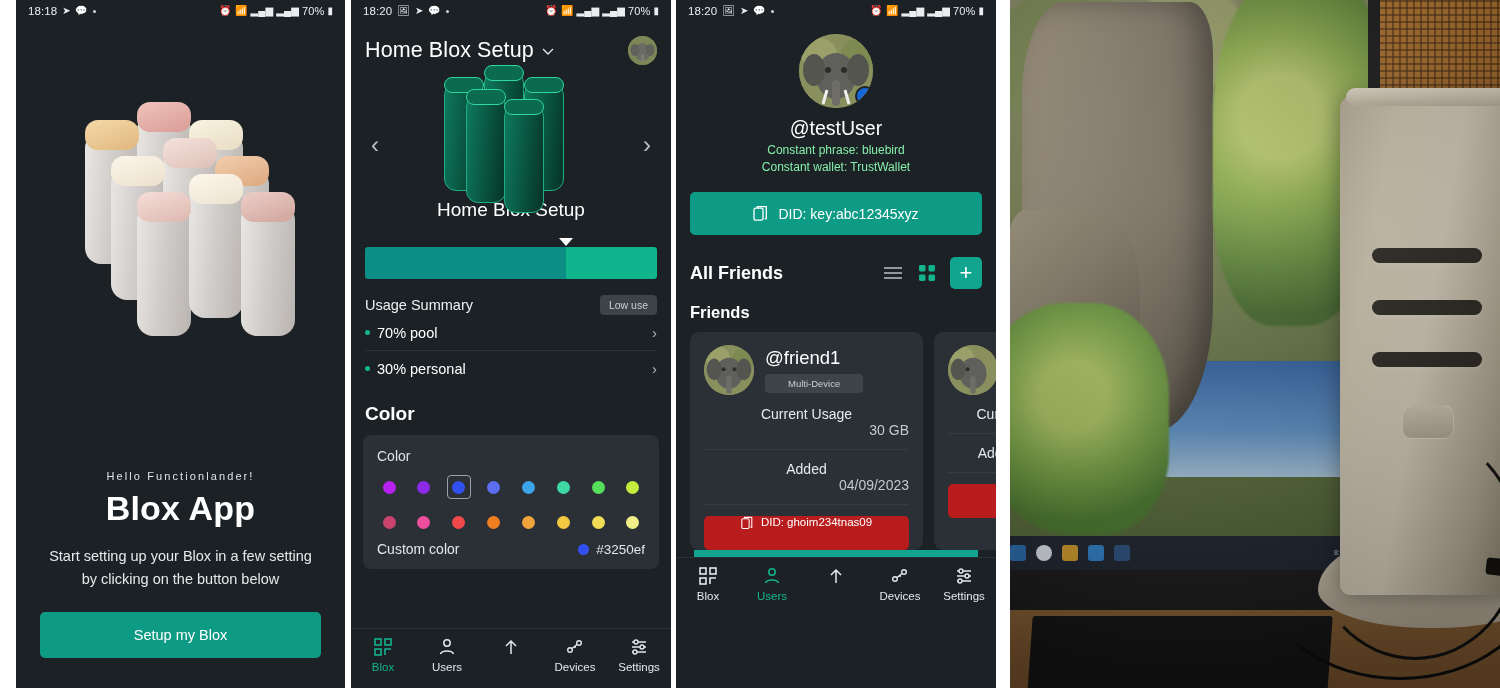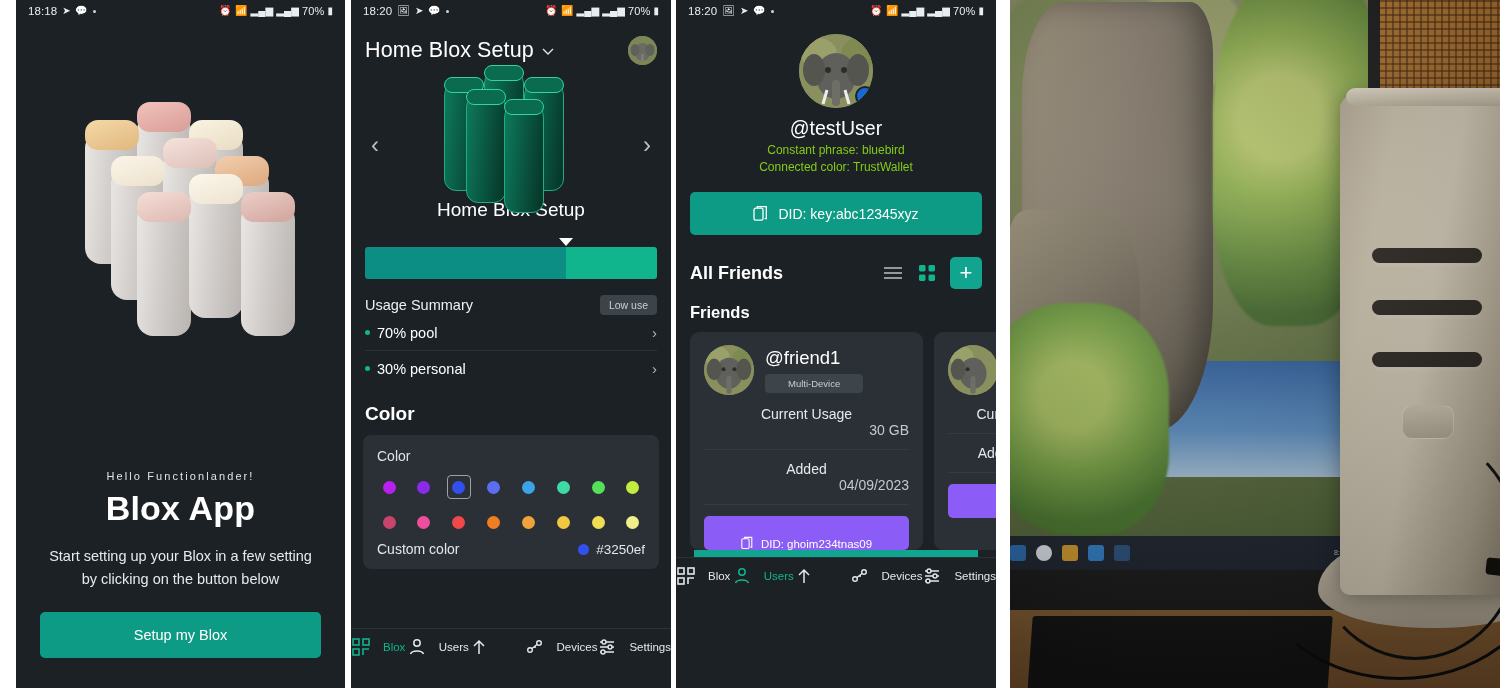--- a/index.html
+++ b/index.html
@@ -86,49 +86,49 @@
   .custom-val{ margin-left:auto; display:flex; align-items:center; gap:7px; font-size:13.5px; color:#e2e7ea;}
   .custom-sw{ width:11px;height:11px;border-radius:50%; background:#3250ef;}
 
   
   .p3 .body{ height:666px; background:#1b2125; display:flex; flex-direction:column; }
   .prof{ display:flex; flex-direction:column; align-items:center; padding-top:12px;}
   .prof-av{ width:74px;height:74px;border-radius:50%;overflow:hidden; position:relative; background:#6c7b52;}
   .edit-badge{ position:absolute; right:-2px; bottom:2px; width:20px;height:20px;border-radius:50%;
                background:#1668d6; border:2px solid #1b2125; display:flex;align-items:center;justify-content:center;}
   .prof-name{ font-size:19.5px; margin-top:9px;}
-  .prof-line{ font-size:12px; color:#84cc16; margin-top:3px;}
+  .prof-line{ font-size:12px; color:#86efac; margin-top:3px;}
   .did-btn{ margin:18px 14px 0 14px; height:43px; border-radius:5px; background:#0d9b85;
             display:flex; align-items:center; justify-content:center; gap:9px;
             color:#fff; font-size:14px; border:none; font-family:inherit; cursor:pointer;}
   .fr-head{ display:flex; align-items:center; margin:22px 14px 0 14px;}
   .fr-title{ font-size:18px; font-weight:700;}
   .fr-acts{ margin-left:auto; display:flex; align-items:center; gap:13px;}
   .plus-btn{ width:32px;height:32px;border-radius:5px;background:#11a58f;display:flex;
              align-items:center;justify-content:center; color:#fff; font-size:22px; line-height:1;}
   .fr-sub{ margin:14px 0 0 14px; font-size:16.5px; font-weight:700;}
   .fr-scroll{ display:flex; gap:11px; margin:10px 0 0 14px; overflow:hidden;}
   .fr-card{ flex:0 0 auto; width:233px; background:#2a3035; border-radius:9px; padding:13px 14px 0 14px;}
   .fr-card.partial{ width:120px; }
   .fr-top{ display:flex; align-items:center; gap:11px;}
   .fr-av{ width:50px;height:50px;border-radius:50%;overflow:hidden;background:#6c7b52; flex:0 0 auto;}
   .fr-name{ font-size:18.5px; }
   .fr-badge{ display:inline-block; margin-top:5px; background:#3d454b; color:#c7ced3;
              font-size:9.5px; padding:4px 23px; border-radius:4px;}
   .fr-row{ display:flex; align-items:center; padding:11px 0; border-bottom:1px solid #343b41;
            font-size:14px; color:#e6eaed;flex-direction:column;}
   .fr-row .v{ margin-left:auto; color:#c3cace;}
-  .fr-did{ margin:11px 0 0 0; height:34px; border-radius:5px; background:#8b5cf6;
-           display:flex; align-items:flex-end; justify-content:center; gap:7px;
+  .fr-did{ margin:11px 0 0 0; height:34px; border-radius:5px; background:#b91c1c;
+           display:flex; align-items:flex-start; justify-content:center; gap:7px;
            font-size:11.5px; color:#fff;}
 
   
   .nav{ margin-top:auto; height:60px; background:#1b2125; border-top:1px solid #2b3237;
         display:flex; align-items:flex-start; padding-top:8px;}
-  .nav-item{ flex:1; display:flex; flex-direction:row; align-items:center; gap:12px;
+  .nav-item{ flex:1; display:flex; flex-direction:column; align-items:center; gap:4px;
              color:#e3e8eb; font-size:11.5px; text-align:center; line-height:1.05; cursor:pointer;}
   .nav-item.active{ color:#12b48d; }
   .nav-item .lbl{ max-width:44px; }
 
   
   .teal-strip{ height:7px; background:#11a58f; margin:0 18px; }
 
   
   .photo .bgwall{ position:absolute; inset:0; background:#2a2722; }
   .monitor{ position:absolute; left:-10px; top:-10px; width:380px; height:620px;
@@ -479,21 +479,21 @@
             <path d="M46 56 l4 14" stroke="#eee" stroke-width="3"></path>
           </svg>
           <div class="edit-badge">
             <svg width="11" height="11" viewBox="0 0 12 12">
                 <path d="M2 9.2L8.4 2.8l1 1L3 10.2 1.6 10.5z" fill="#fff"></path>
               </svg>
           </div>
         </div>
         <div class="prof-name">@testUser</div>
         <div class="prof-line">Constant phrase: bluebird</div>
-        <div class="prof-line">Connected color: TrustWallet</div>
+        <div class="prof-line">Constant wallet: TrustWallet</div>
       </div>
 
       <button class="did-btn">
         <svg width="16" height="17" viewBox="0 0 16 17">
             <rect x="1" y="3.2" width="9" height="12" rx="1.6" stroke="#fff" fill="none" stroke-width="1.3"></rect>
             <path d="M4.3 3.2V1.6h9v12h-1.6" stroke="#fff" fill="none" stroke-width="1.3"></path>
           </svg>
         <span>DID: key:abc12345xyz</span>
       </button>
 

